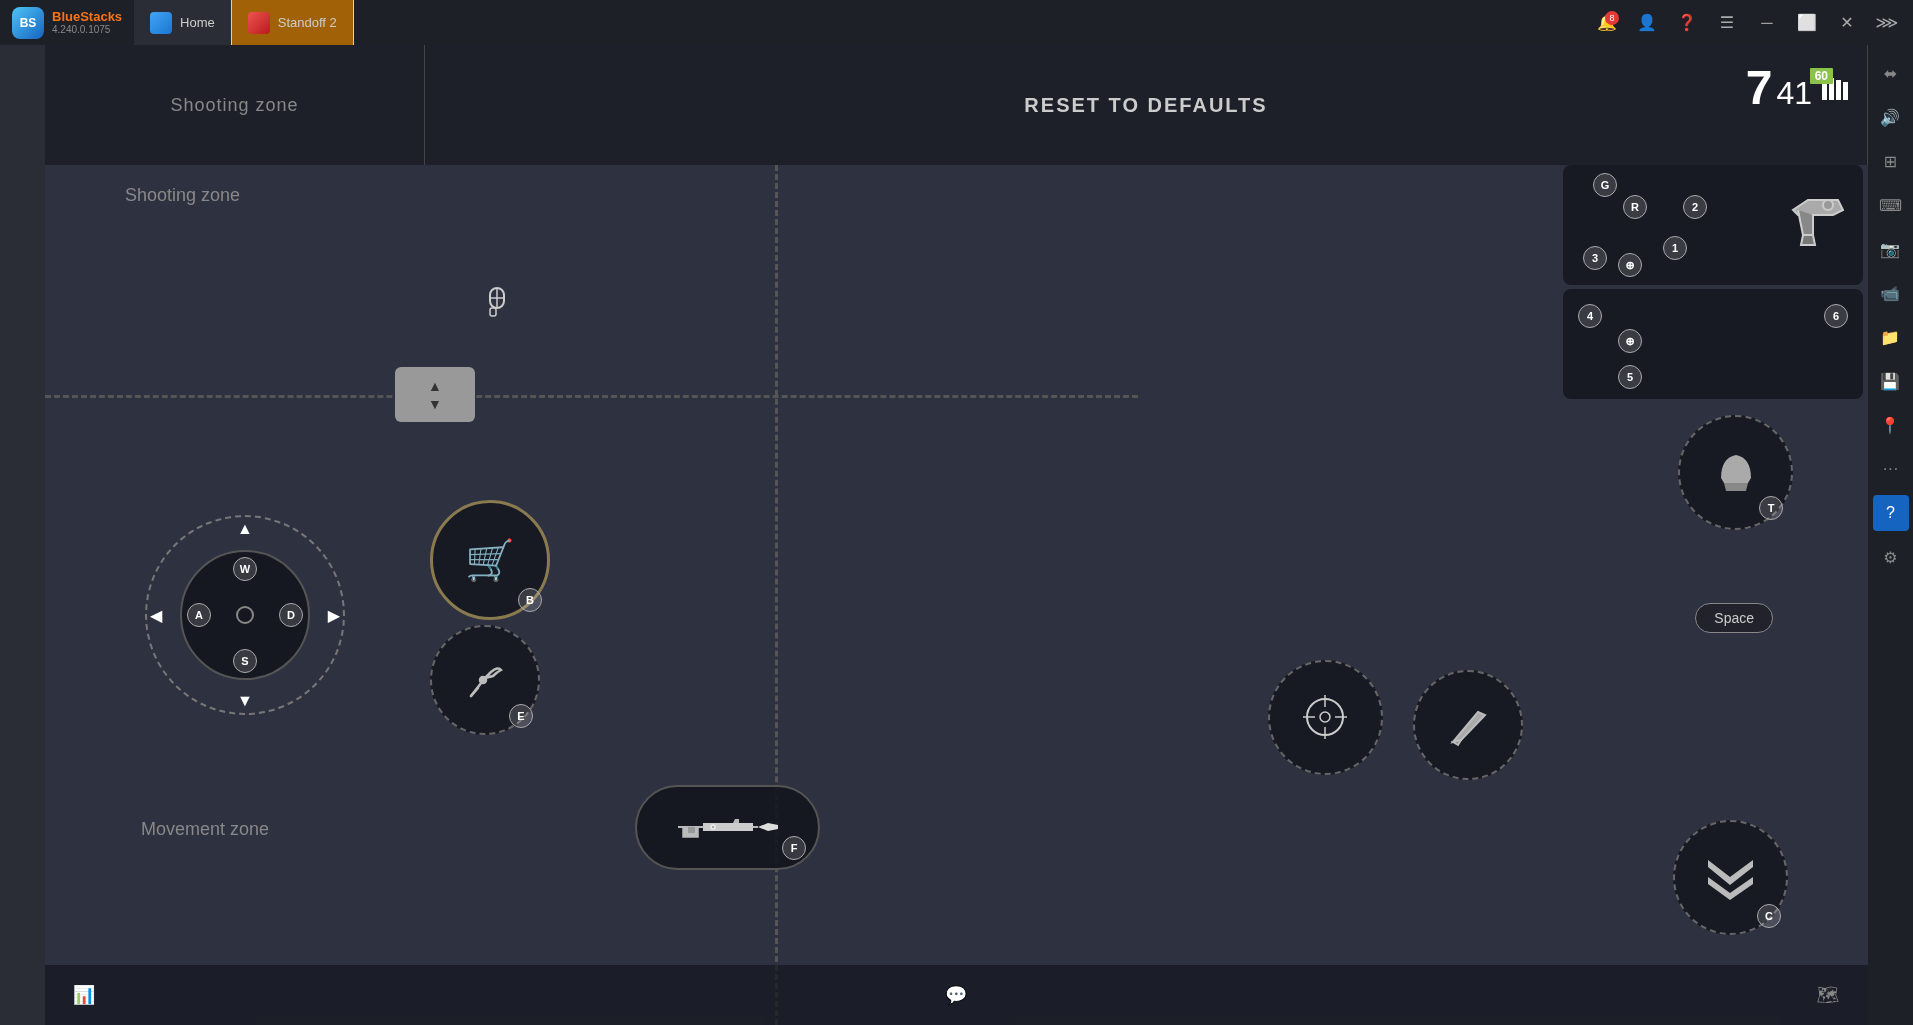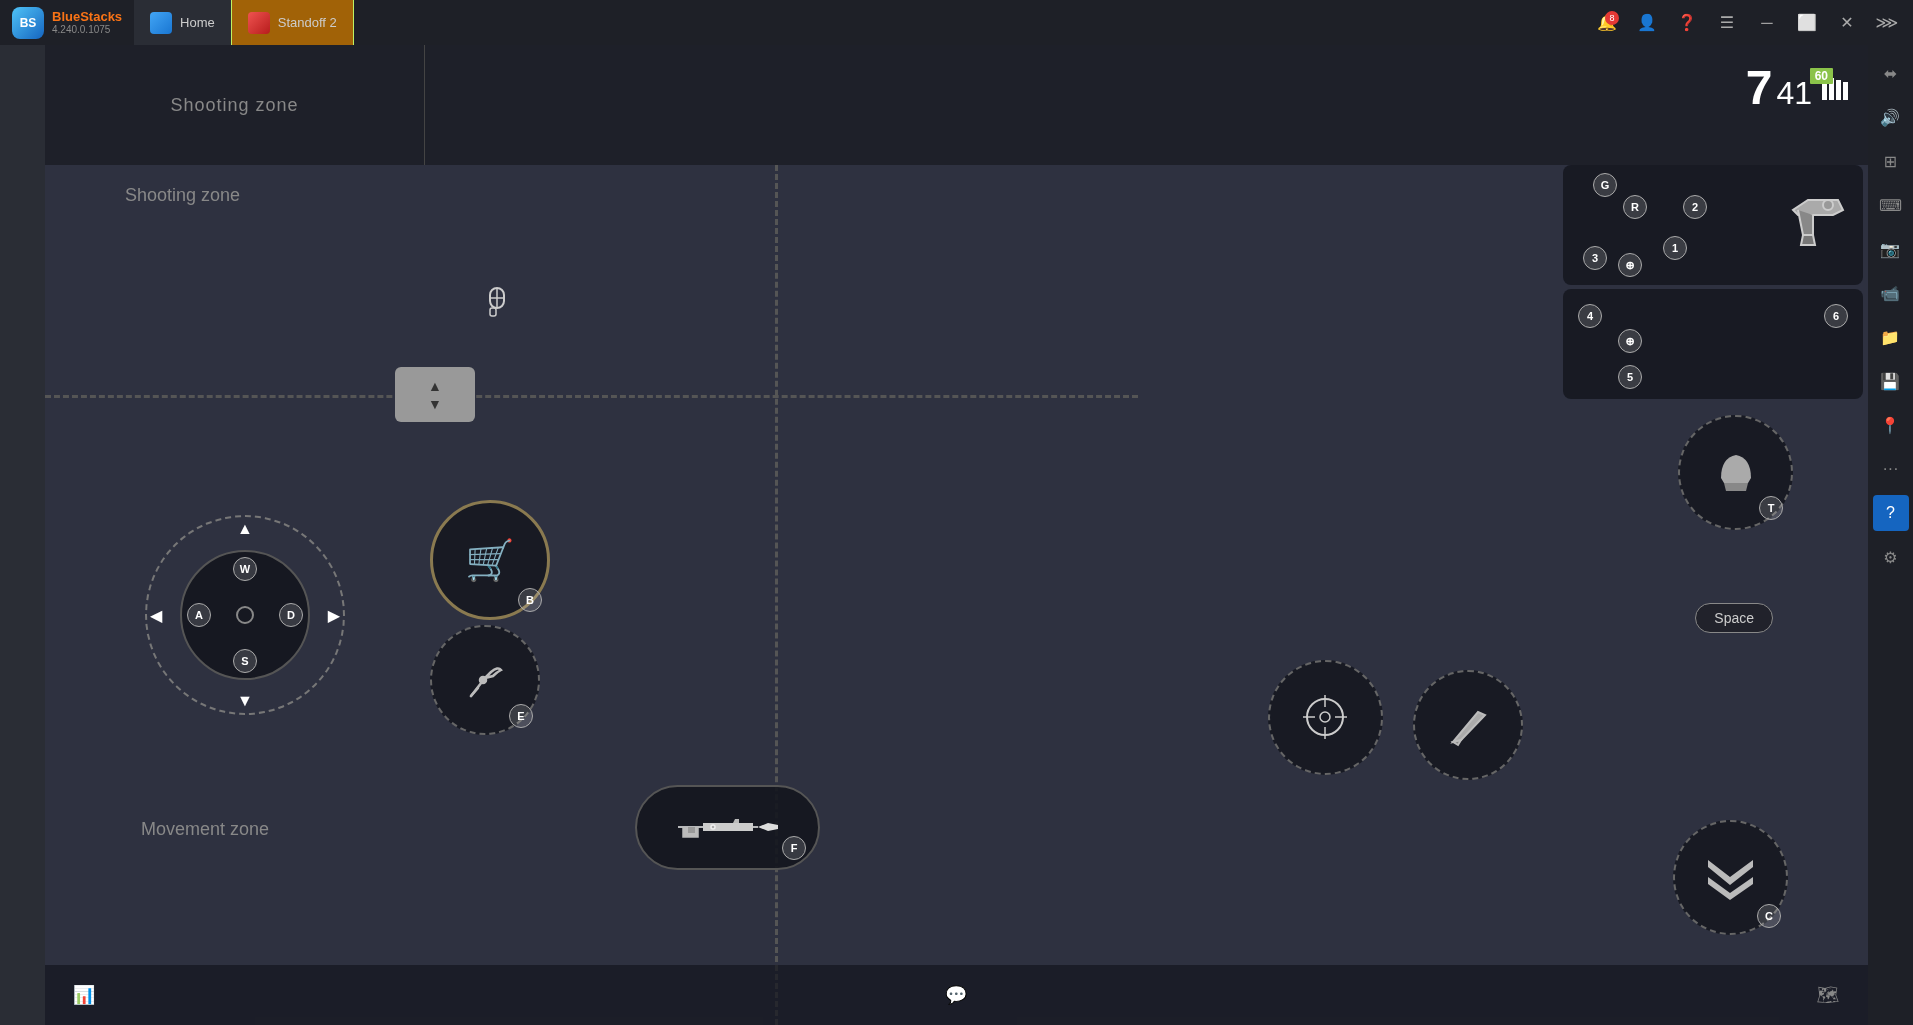--- a/index.html
+++ b/index.html
@@ -332,20 +332,21 @@
   <div class="sidebar-icon">📍</div>
   <div class="sidebar-icon">···</div>
   <div class="sidebar-icon blue-bg">?</div>
   <div class="sidebar-icon">⚙</div>
 </div>
 
 <div class="game-area">
 
   <div class="toolbar">
     <div class="toolbar-zone">Shooting zone</div>
+    <div class="toolbar-btn reset">RESET TO DEFAULTS</div>
   </div>
 
   <div class="hud-ammo">
     <div class="ammo-numbers">
       <span class="ammo-current">7</span>
       <span class="ammo-total">
         <span> </span>
         <span>41</span>
       </span>
     </div>

